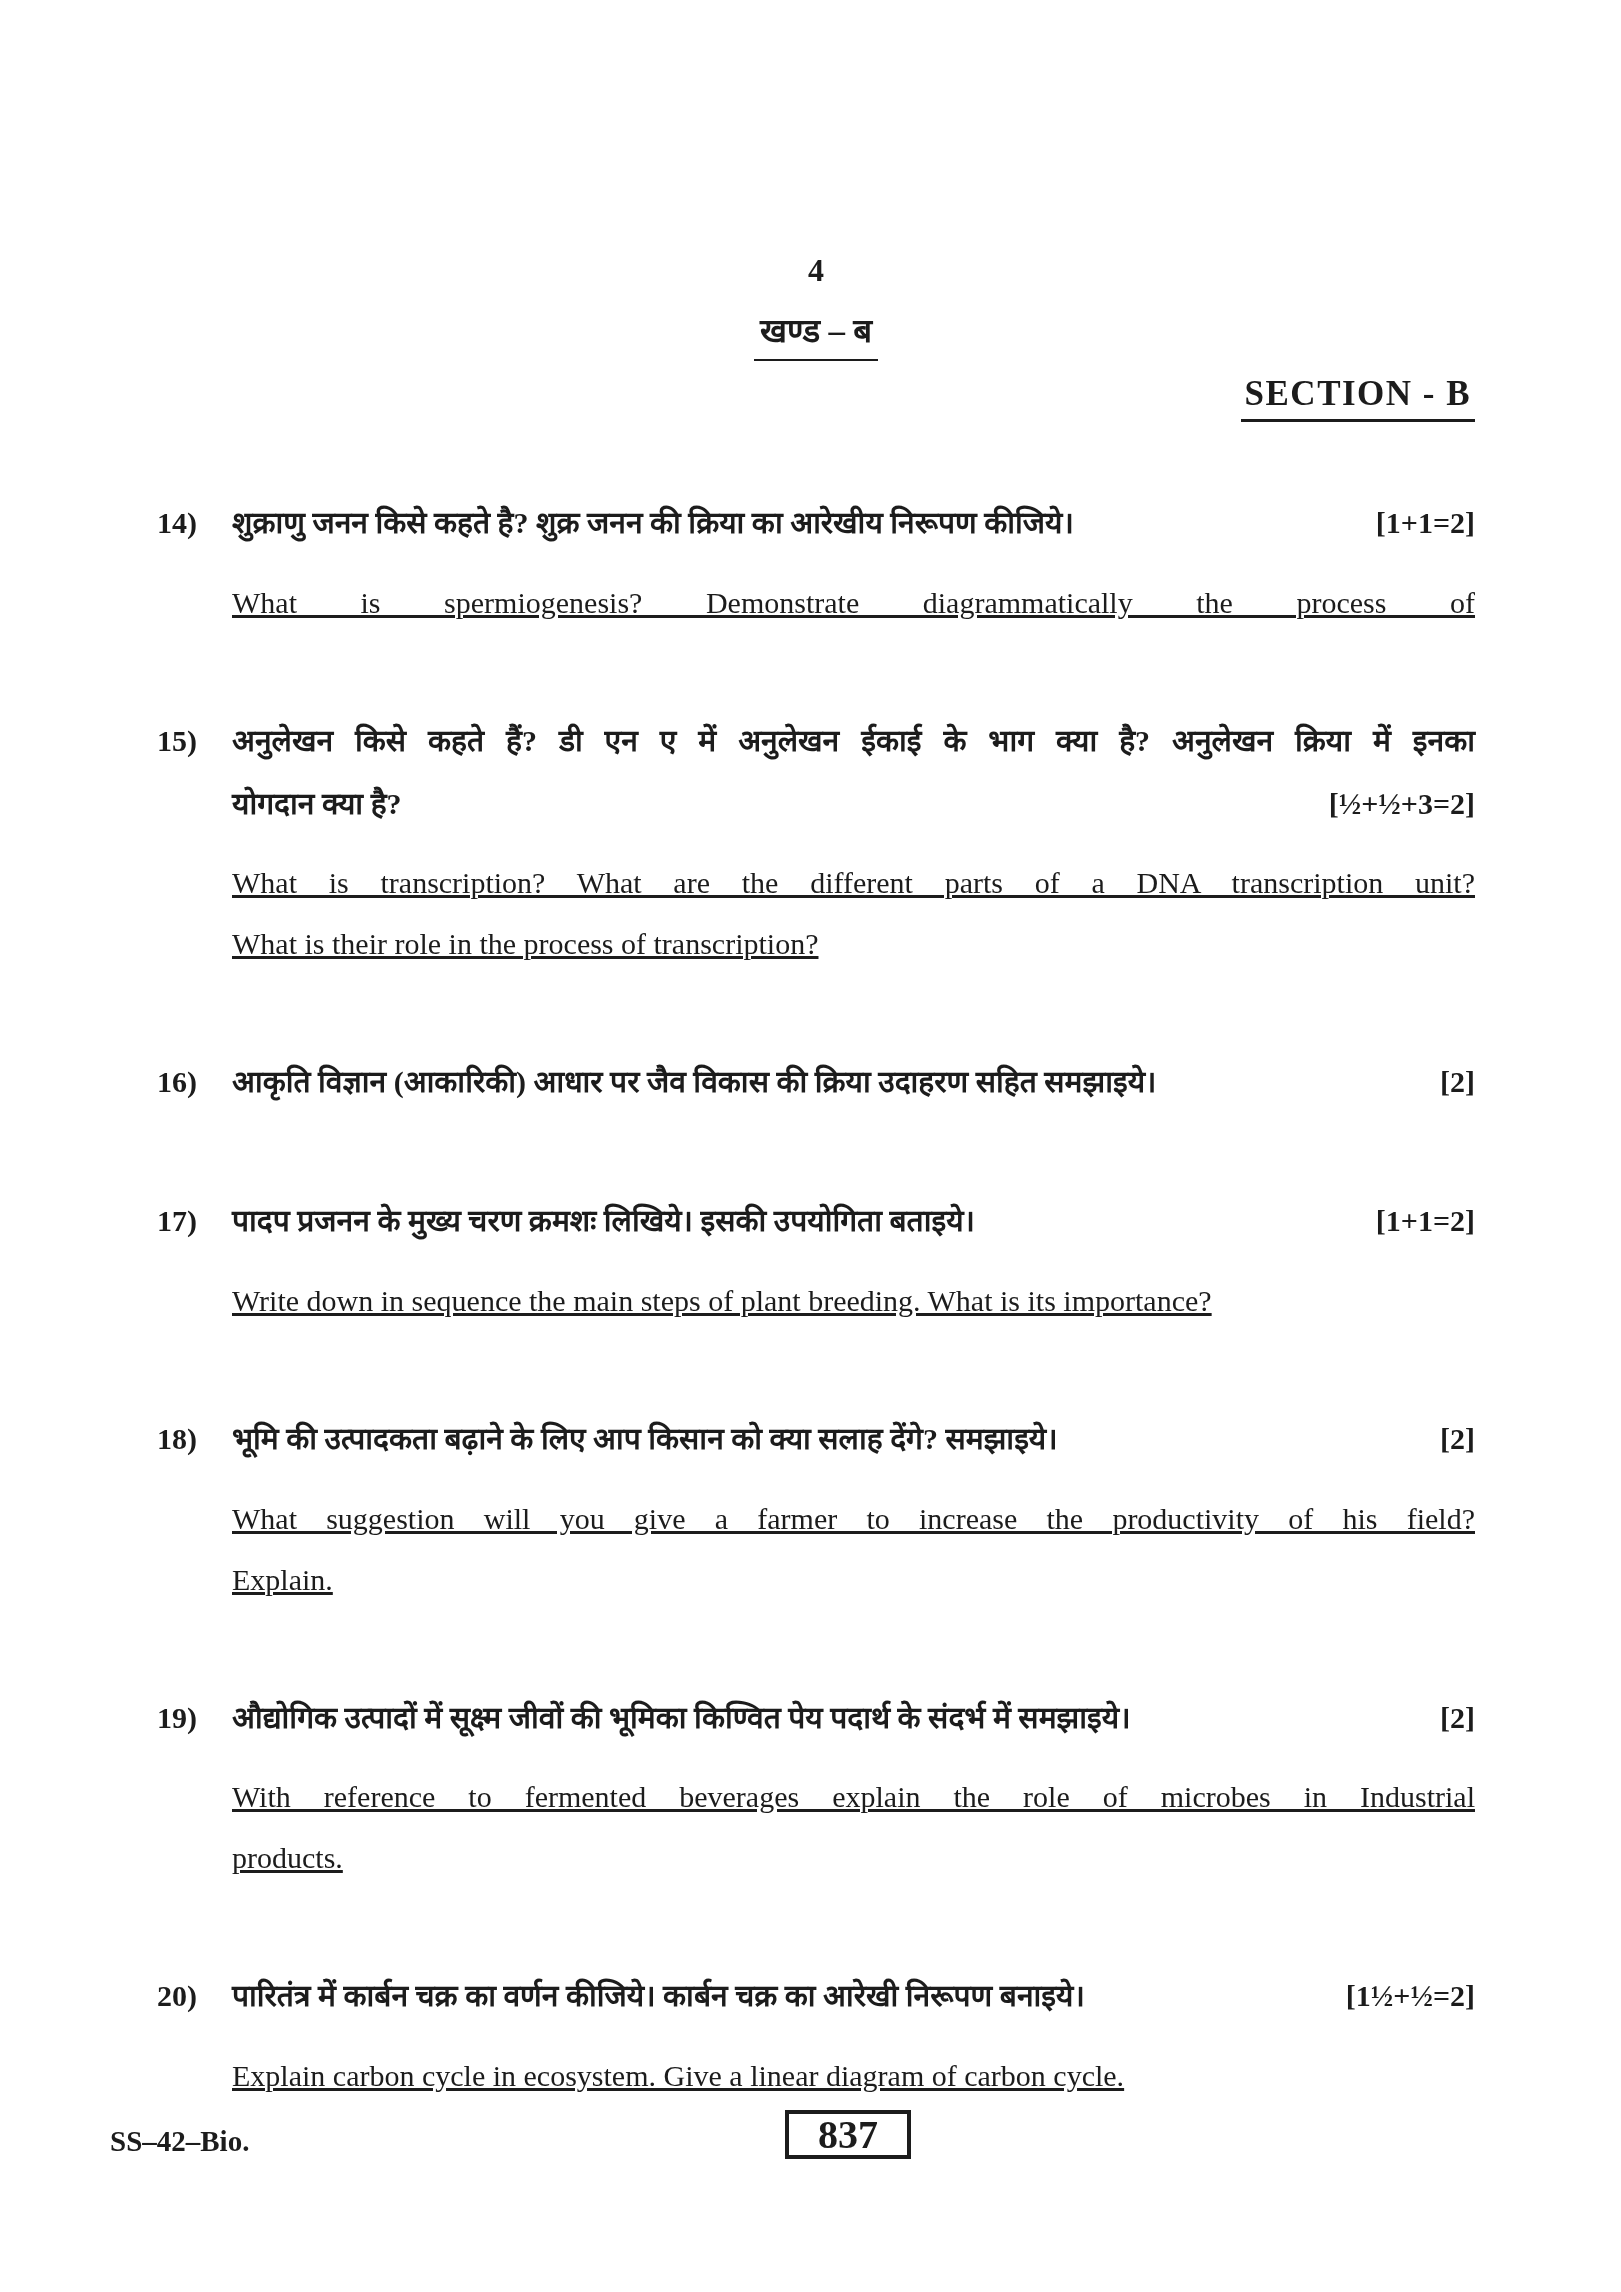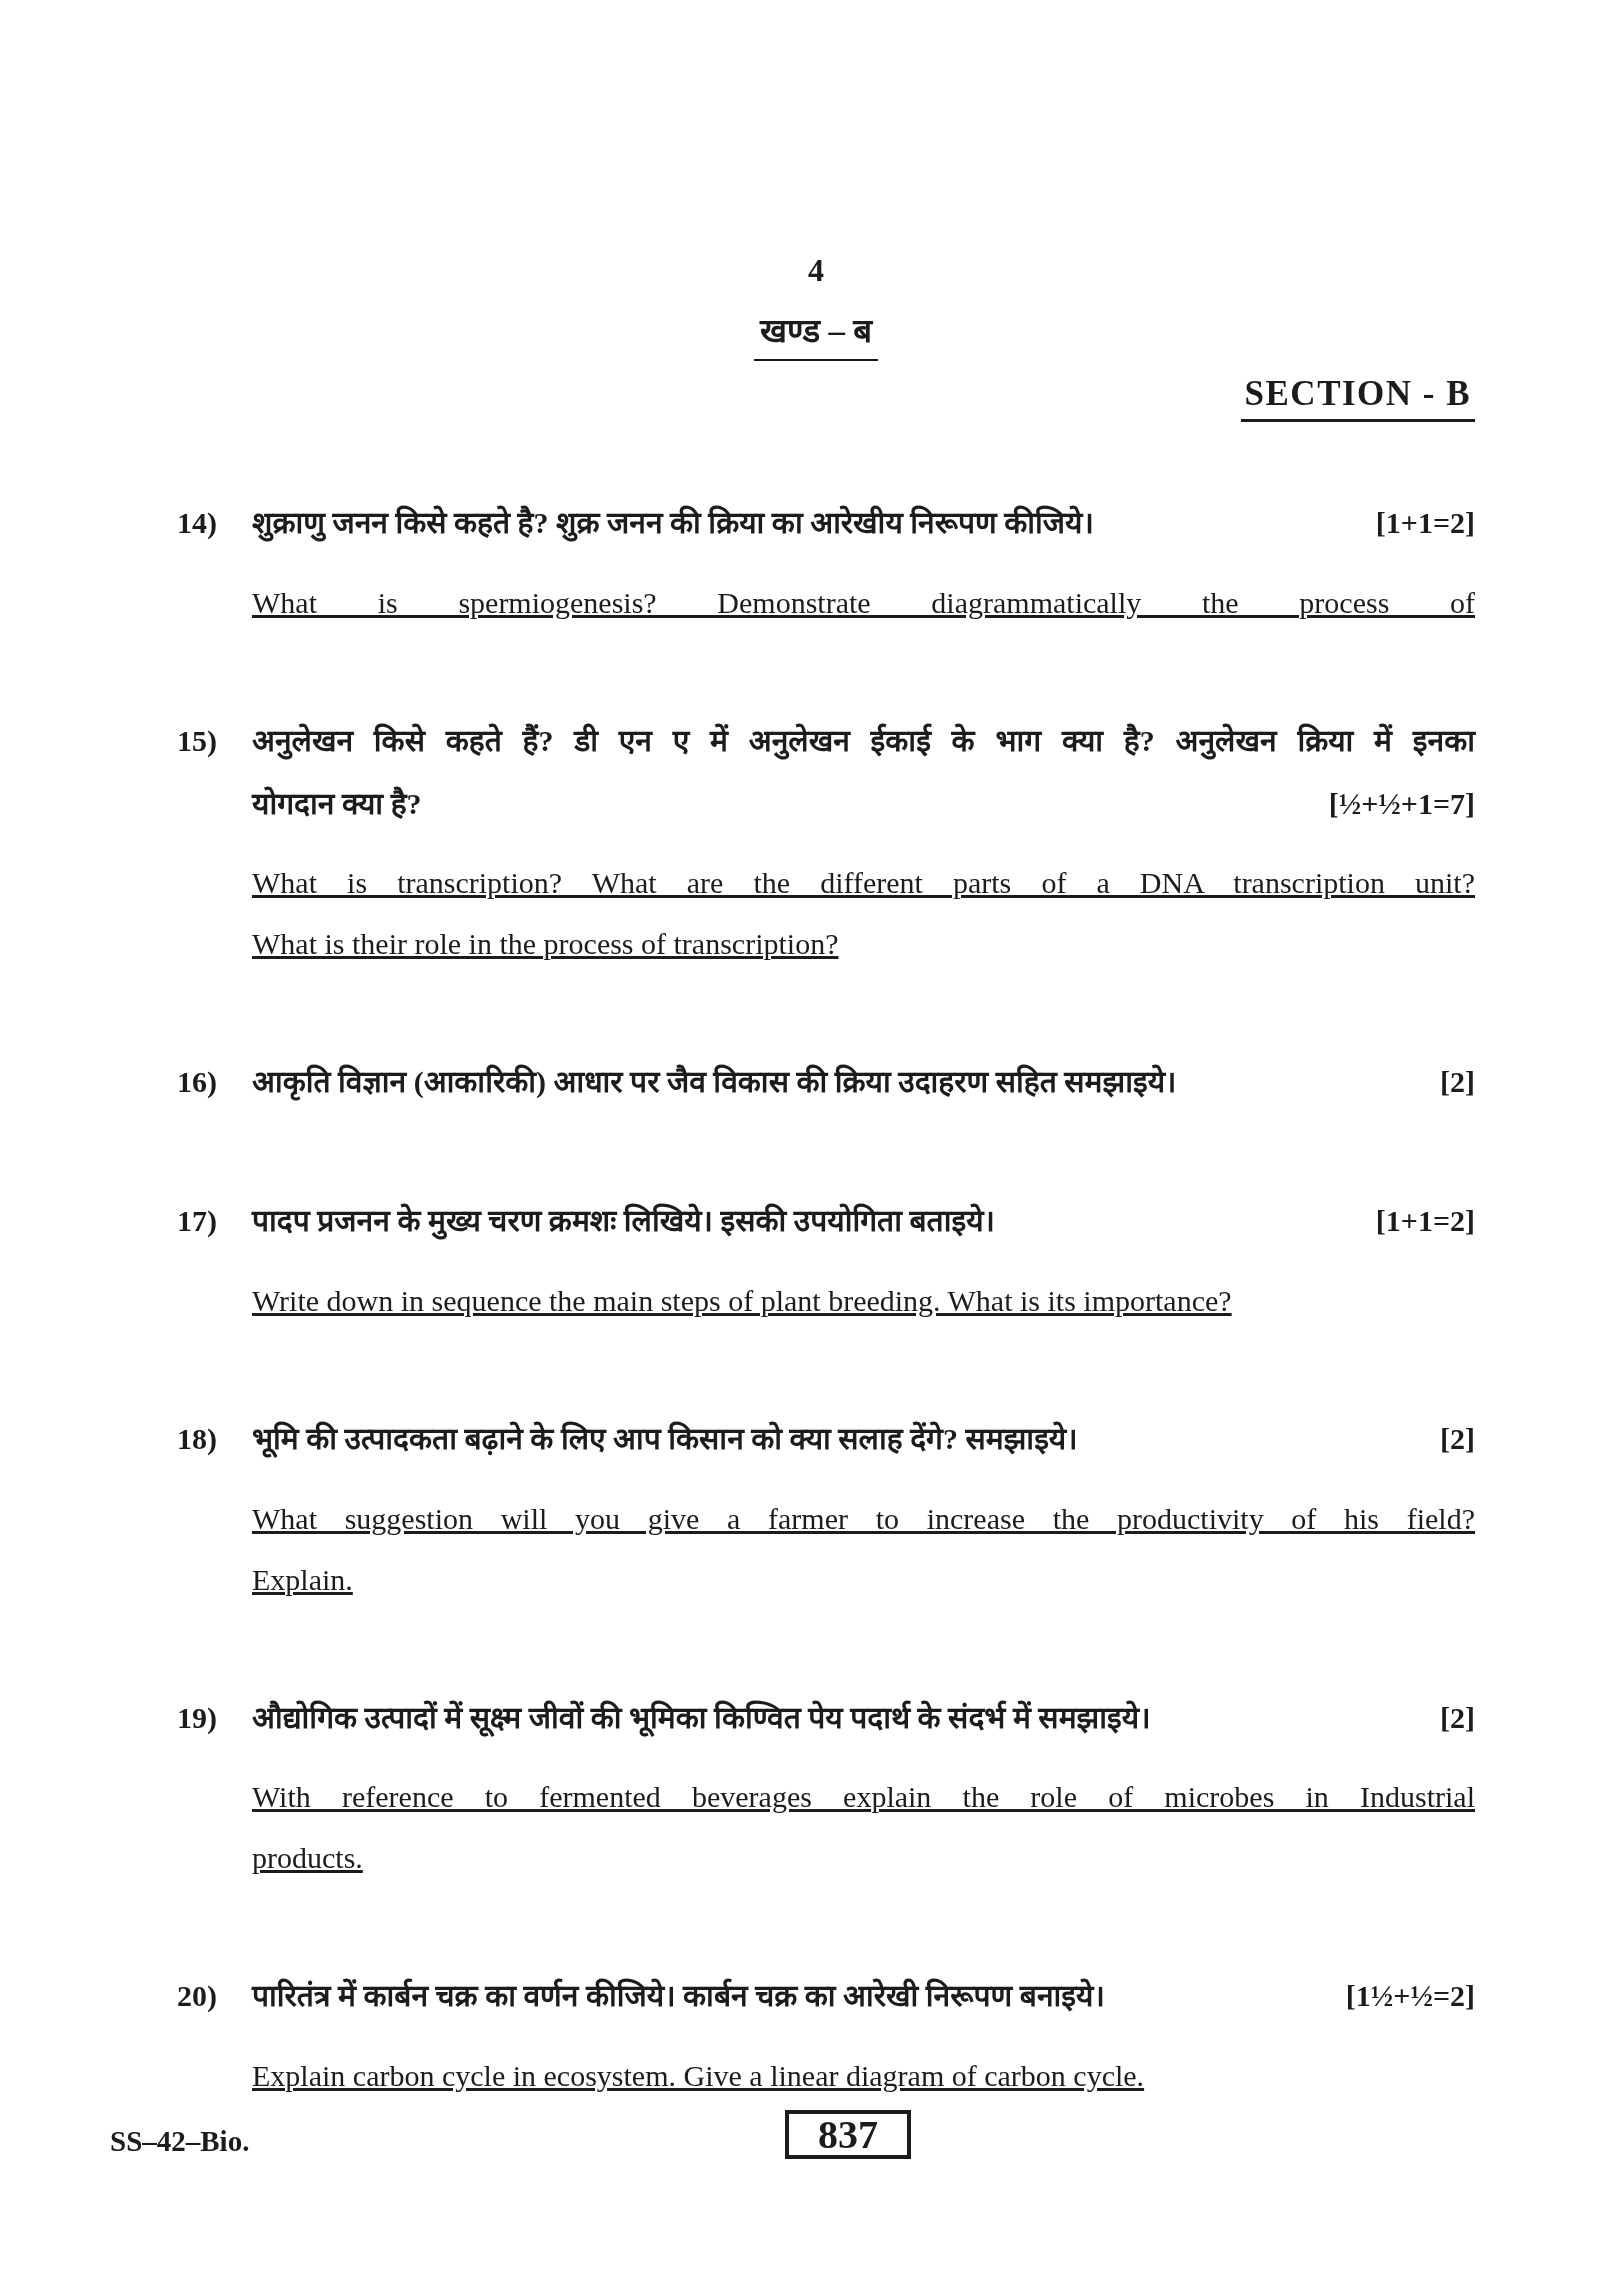--- a/index.html
+++ b/index.html
@@ -44,21 +44,20 @@
     font-weight: bold;
     letter-spacing: 1.5px;
     line-height: 39px;
     padding: 0 3.9px 5.9px 3.9px;
     border-bottom: 3.9px solid #1c1c1c;
   }
   .question {
     display: flex;
     align-items: flex-start;
     margin-top: 76px;
-    margin-left: 20px;
   }
   .question.first { margin-top: 69px; }
   .q-num {
     width: 75px;
     flex: 0 0 75px;
     font-size: 30px;
     font-weight: bold;
     line-height: 63px;
     white-space: nowrap;
   }
@@ -149,21 +148,21 @@
       </div>
     </div>
   </div>
 
   <div class="question">
     <div class="q-num">15)</div>
     <div class="q-body">
       <div class="hindi-line stretch">अनुलेखन किसे कहते हैं? डी एन ए में अनुलेखन ईकाई के भाग क्या है? अनुलेखन क्रिया में इनका</div>
       <div class="marks-row">
         <span class="h-text">योगदान क्या है?</span>
-        <span class="marks">[½+½+1=7]</span>
+        <span class="marks">[½+½+3=2]</span>
       </div>
       <div class="english">
         <div class="e-line stretch">What is transcription? What are the different parts of a DNA transcription unit?</div>
         <div class="e-line">What is their role in the process of transcription?</div>
       </div>
     </div>
   </div>
 
   <div class="question">
     <div class="q-num">16)</div>

